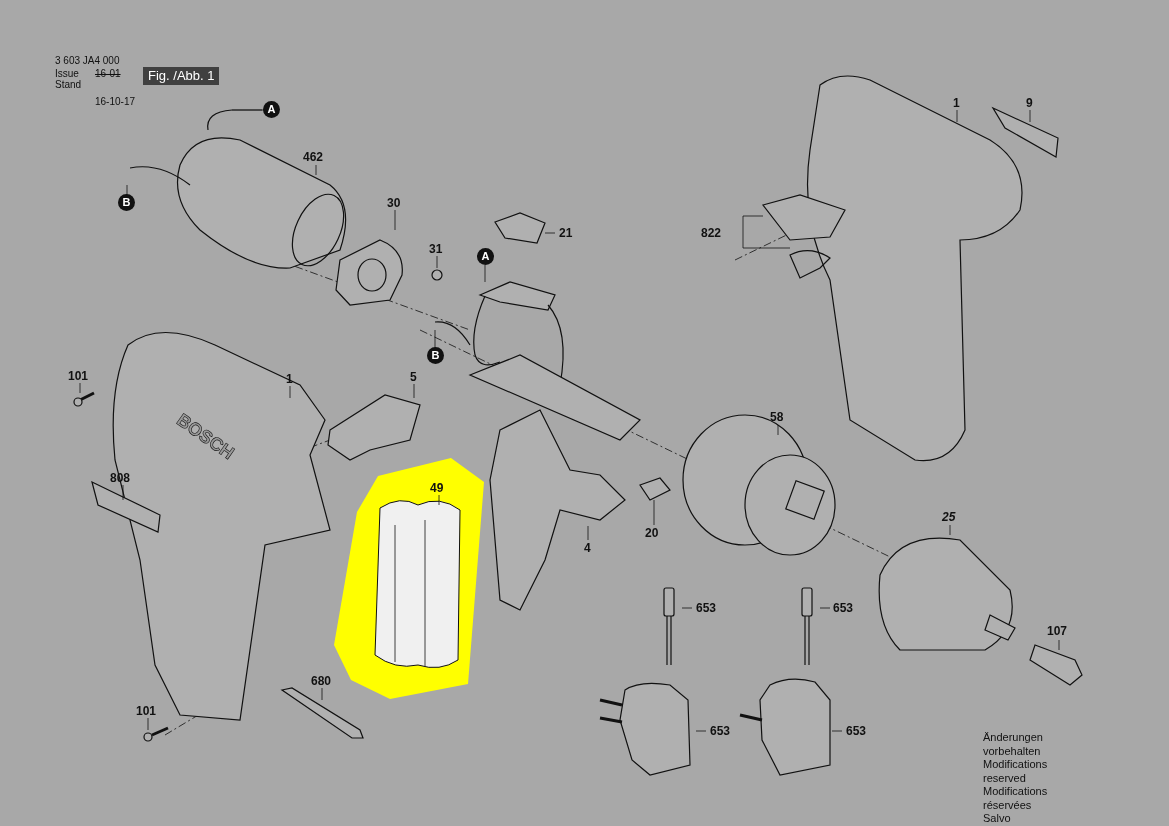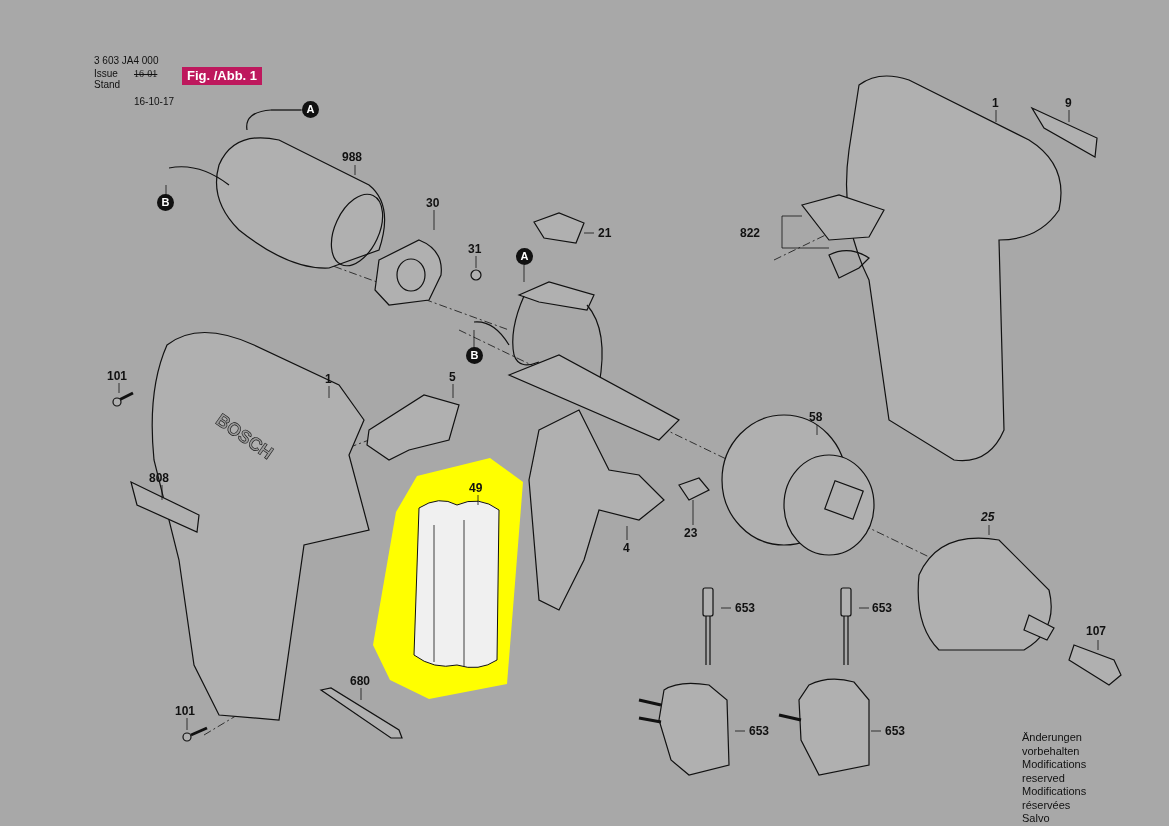--- a/index.html
+++ b/index.html
@@ -2,28 +2,28 @@
 <html><head>
 <meta charset="utf-8">
 <style>
   html, body { margin: 0; padding: 0; }
   body {
     width: 1169px; height: 826px; overflow: hidden;
     background: #a8a8a8;
     font-family: "Liberation Sans", sans-serif;
     position: relative; color: #111;
   }
-  #stage { position: absolute; left: 0; top: 0; width: 935px; height: 826px; margin-left: 39px; }
+  #stage { position: absolute; left: 0; top: 0; width: 935px; height: 826px; }
   .hdr { position: absolute; font-size: 10px; line-height: 11px; color: #111; }
   .fig-badge {
     position: absolute; left: 143px; top: 67px;
-    background: #be185d; color: #fff; font-weight: bold;
+    background: #404040; color: #fff; font-weight: normal;
     font-size: 13px; padding: 1px 5px; line-height: 16px;
   }
-  .strike { text-decoration: line-through; font-family: Liberation Serif, serif; }
+  .strike { text-decoration: line-through; }
   .label {
     position: absolute; font-weight: bold; font-size: 12px;
     color: #111; line-height: 13px; white-space: nowrap;
   }
   .callout {
     position: absolute; width: 17px; height: 17px; border-radius: 50%;
     background: #111; color: #fff; font-weight: bold; font-size: 11px;
     text-align: center; line-height: 17px;
   }
   .notes { position: absolute; left: 983px; top: 731px; font-size: 11px; line-height: 13.5px; color: #111; }
@@ -161,34 +161,34 @@
       <line x1="485" y1="265" x2="485" y2="282"></line>
       <line x1="435" y1="330" x2="435" y2="348"></line>
     </g>
   </svg>
 
   <div class="callout" style="left:263px;top:101px;">A</div>
   <div class="callout" style="left:118px;top:194px;">B</div>
   <div class="callout" style="left:477px;top:248px;">A</div>
   <div class="callout" style="left:427px;top:347px;">B</div>
 
-  <div class="label" style="left:303px;top:151px;">988</div>
+  <div class="label" style="left:303px;top:151px;">462</div>
   <div class="label" style="left:387px;top:197px;">30</div>
   <div class="label" style="left:429px;top:243px;">31</div>
   <div class="label" style="left:559px;top:227px;">21</div>
   <div class="label" style="left:953px;top:97px;">1</div>
   <div class="label" style="left:1026px;top:97px;">9</div>
   <div class="label" style="left:701px;top:227px;">822</div>
   <div class="label" style="left:68px;top:370px;">101</div>
   <div class="label" style="left:286px;top:373px;">1</div>
   <div class="label" style="left:410px;top:371px;">5</div>
   <div class="label" style="left:110px;top:472px;">808</div>
   <div class="label" style="left:430px;top:482px;">49</div>
   <div class="label" style="left:584px;top:542px;">4</div>
-  <div class="label" style="left:645px;top:527px;">23</div>
+  <div class="label" style="left:645px;top:527px;">20</div>
   <div class="label" style="left:770px;top:411px;">58</div>
   <div class="label" style="left:942px;top:511px;font-style:italic;">25</div>
   <div class="label" style="left:1047px;top:625px;">107</div>
   <div class="label" style="left:696px;top:602px;">653</div>
   <div class="label" style="left:833px;top:602px;">653</div>
   <div class="label" style="left:710px;top:725px;">653</div>
   <div class="label" style="left:846px;top:725px;">653</div>
   <div class="label" style="left:311px;top:675px;">680</div>
   <div class="label" style="left:136px;top:705px;">101</div>
 

